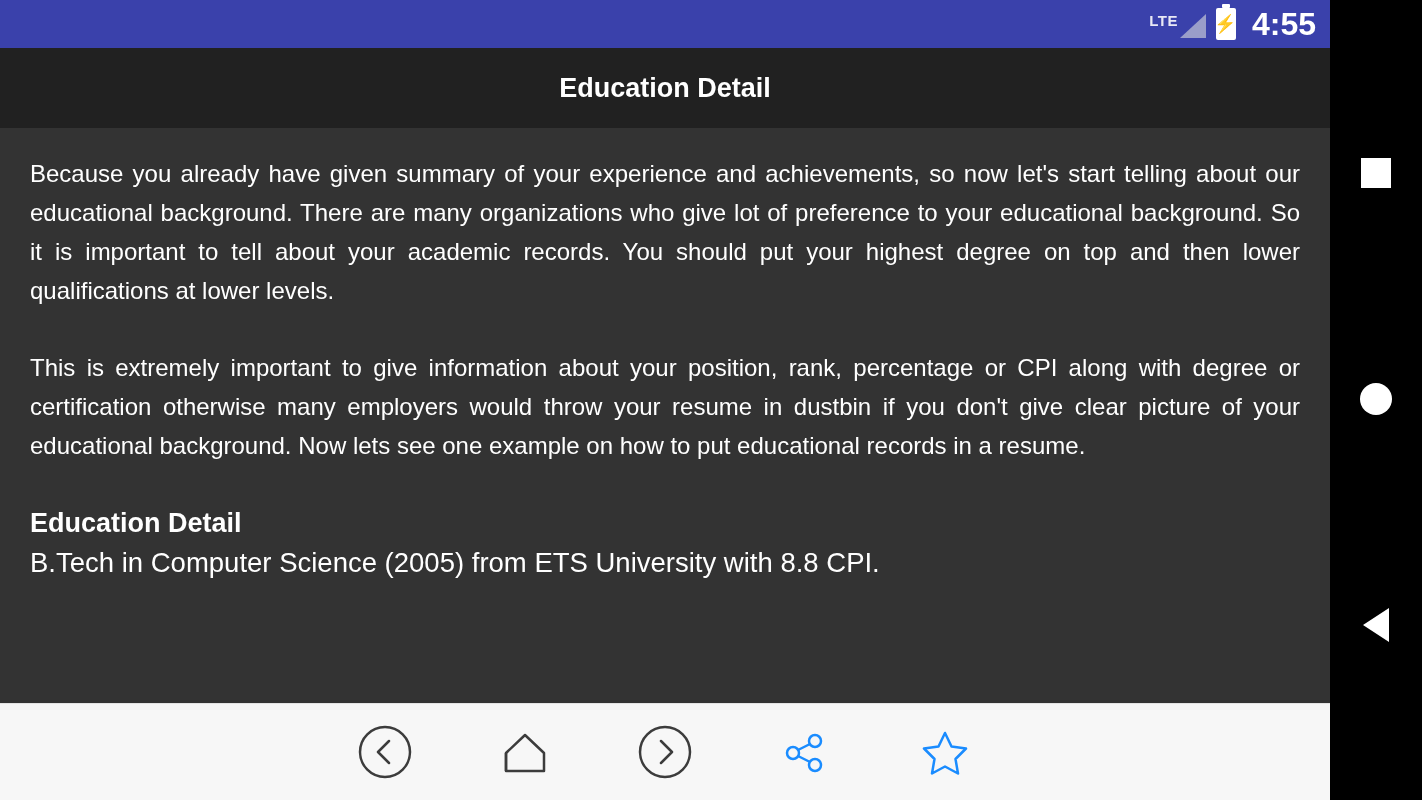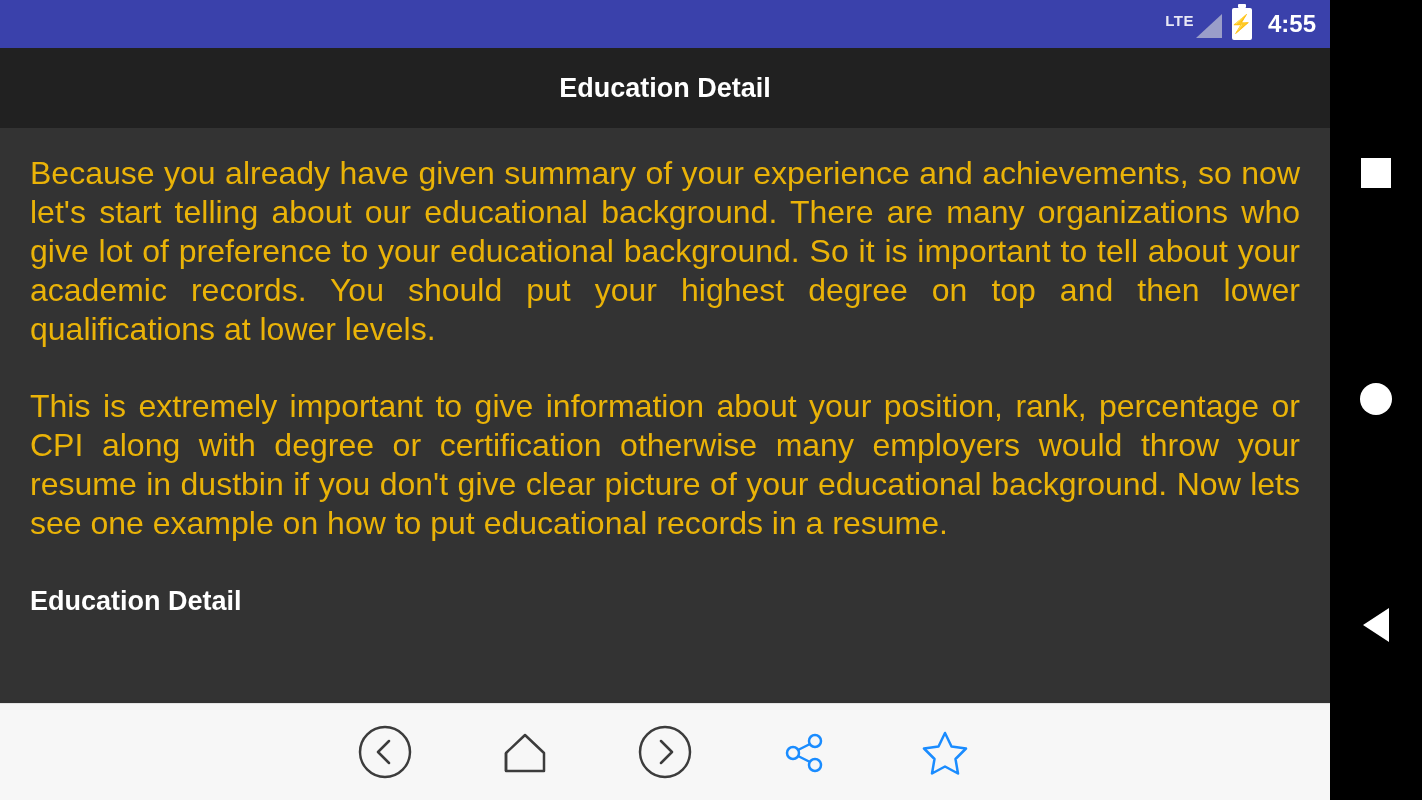--- a/index.html
+++ b/index.html
@@ -96,21 +96,21 @@
     border-radius: 1px;
   }
   .bolt {
     color: #3a41ab;
     font-size: 18px;
     line-height: 1;
     font-weight: bold;
   }
   .clock {
     color: #ffffff;
-    font-size: 24px;
+    font-size: 32px;
     font-weight: bold;
     margin-left: 6px;
     line-height: 1;
   }
 
   
   .app-bar {
     height: 80px;
     background: #212121;
     display: flex;
@@ -127,22 +127,22 @@
   
   .content {
     flex: 1 1 auto;
     background: #333333;
     padding: 26px 30px 0 30px;
     box-sizing: border-box;
     overflow: hidden;
     position: relative;
   }
   .para {
-    color: #eab308;
-    font-size: 32px;
+    color: #ffffff;
+    font-size: 24px;
     line-height: 39px;
     text-align: justify;
     text-justify: inter-word;
     margin: 0 0 38px 0;
   }
   .section-head {
     color: #ffffff;
     font-size: 27px;
     font-weight: bold;
     margin: 0;
@@ -238,20 +238,21 @@
     </div>
 
     <div class="app-bar">
       <span class="app-title">Education Detail</span>
     </div>
 
     <div class="content">
       <p class="para">Because you already have given summary of your experience and achievements, so now let's start telling about our educational background. There are many organizations who give lot of preference to your educational background. So it is important to tell about your academic records. You should put your highest degree on top and then lower qualifications at lower levels.</p>
       <p class="para">This is extremely important to give information about your position, rank, percentage or CPI along with degree or certification otherwise many employers would throw your resume in dustbin if you don't give clear picture of your educational background. Now lets see one example on how to put educational records in a resume.</p>
       <p class="section-head">Education Detail</p>
+      <p class="section-line">B.Tech in Computer Science (2005) from ETS University with 8.8 CPI.</p>
     </div>
 
     <div class="bottom-bar">
 
       <div class="nav-btn">
         <svg width="56" height="56" viewBox="0 0 56 56">
           <circle cx="28" cy="28" r="25" fill="none" stroke="#3c3c3c" stroke-width="2.5"></circle>
           <polyline points="32,17 21,28 32,39" fill="none" stroke="#3c3c3c" stroke-width="2.5" stroke-linecap="round" stroke-linejoin="round"></polyline>
         </svg>
       </div>

